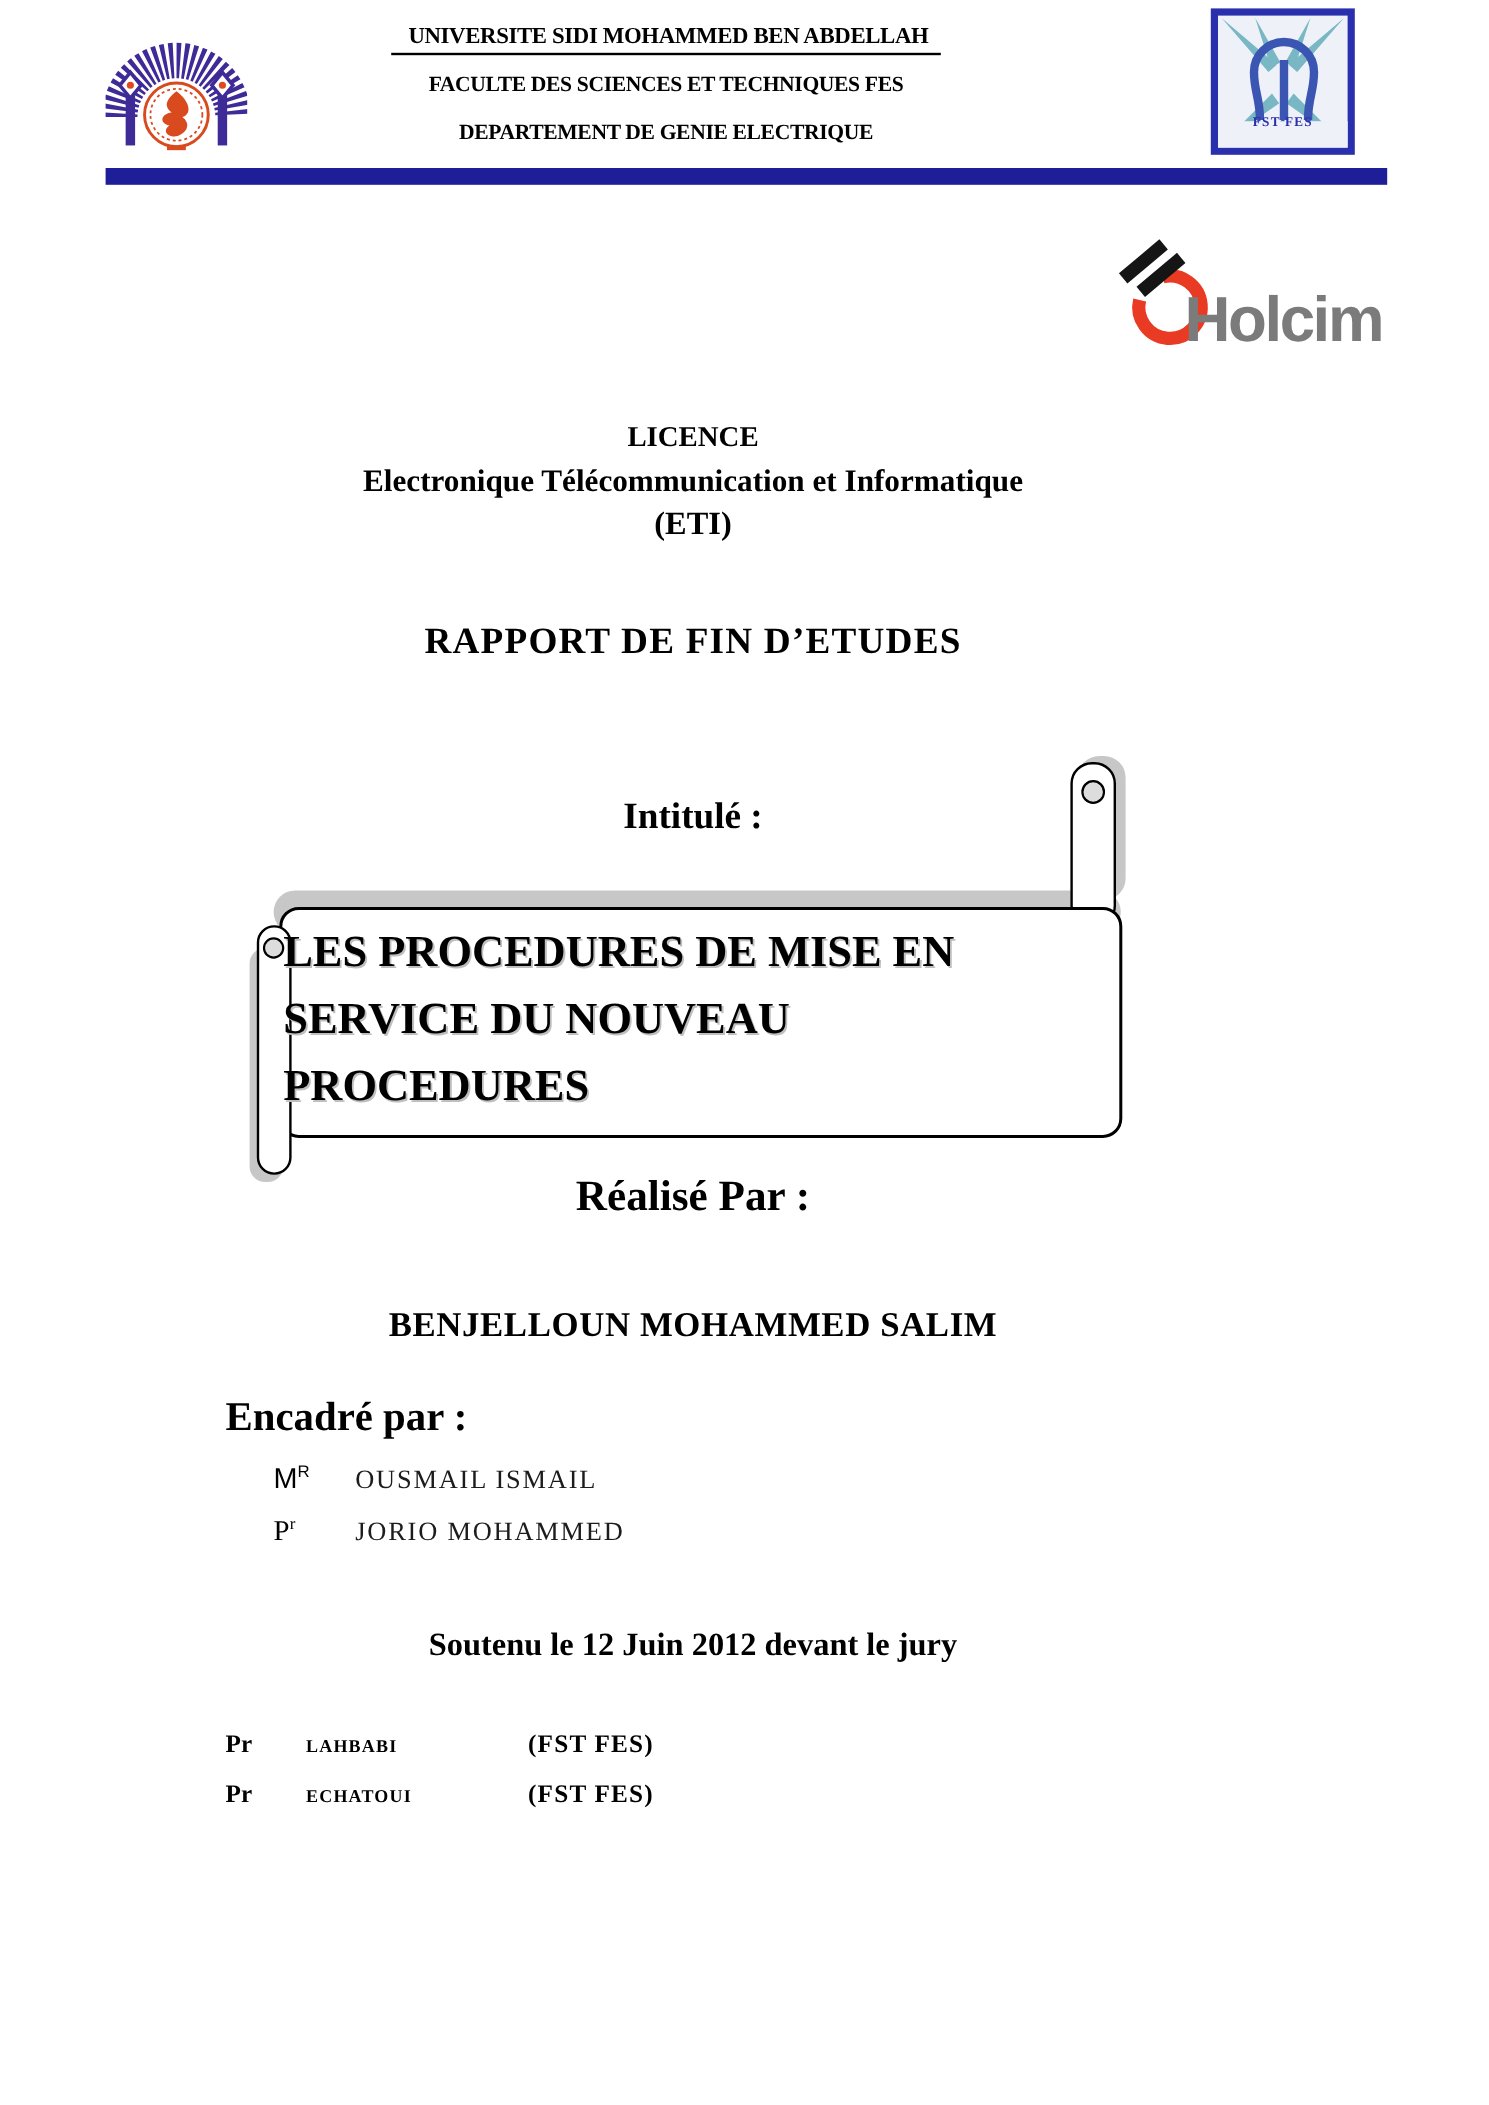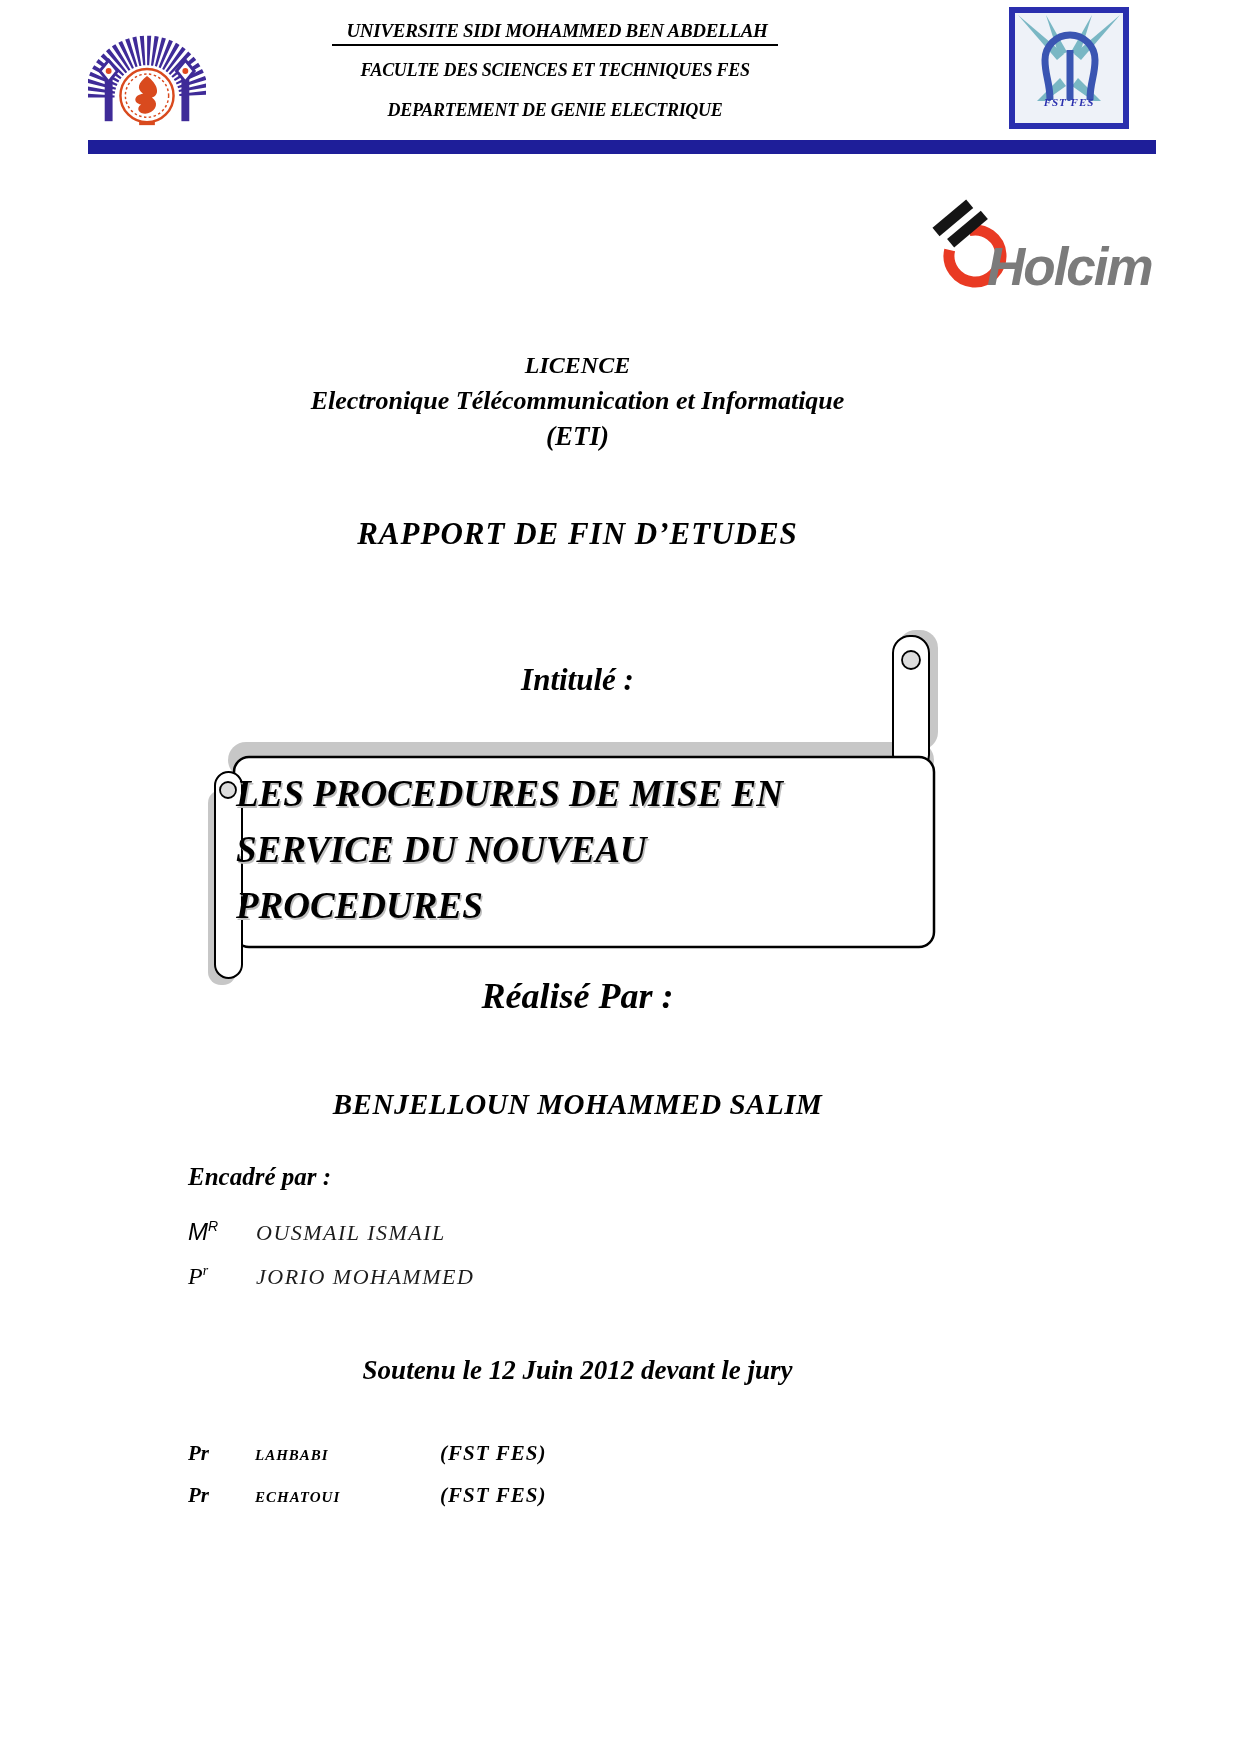--- a/index.html
+++ b/index.html
@@ -3,21 +3,20 @@
 <meta charset="utf-8">
 <style>
   html,body{margin:0;padding:0;background:#ffffff;}
   .page{
     position:relative;
     width:1241px;height:1754px;
     background:#ffffff;
     font-family:"Liberation Serif", serif;
     color:#000;
     overflow:hidden;
-    font-style:italic;
   }
   
   .hdr-text{position:absolute;left:230px;top:0;width:650px;text-align:center;}
   .hdr-line{position:absolute;left:0;width:650px;font-weight:bold;letter-spacing:-0.3px;}
   .hdr-line1{top:20px;font-size:19px;}
   .hdr-line1 span{border-bottom:2px solid #000;padding:0 10px 3px 14px;}
   .hdr-line2{top:60px;font-size:18px;}
   .hdr-line3{top:100px;font-size:18px;}
   .uni-logo{position:absolute;left:88px;top:12px;}
   .fst-logo{position:absolute;left:1008px;top:6px;}
@@ -46,25 +45,25 @@
   .author{top:1088px;font-size:29px;font-weight:bold;letter-spacing:0.5px;}
   .soutenu{top:1355px;font-size:27px;font-weight:bold;}
   
   .scroll-svg{position:absolute;left:198px;top:622px;}
   .scroll-title{
     position:absolute;left:236px;top:766px;width:696px;text-align:left;
     font-size:37px;font-weight:bold;line-height:56px;
     text-shadow:1.5px 1.5px 0 #bfbfbf;
   }
   
-  .encadre{position:absolute;left:188px;top:1163px;font-size:25px;font-weight:bold;}
+  .encadre{position:absolute;left:188px;top:1163px;font-size:34px;font-weight:bold;}
   .sup-row{position:absolute;left:188px;display:flex;align-items:baseline;}
   .sup-row1{top:1218px;}
   .sup-row2{top:1263px;}
-  .sup-title{width:68px;font-size:24px;}
+  .sup-title{width:68px;font-size:24px;margin-left:40px;}
   .sup-title.sans{font-family:"Liberation Sans",sans-serif;}
   .sup-title sup{font-size:14px;}
   .sup-name{font-size:22px;letter-spacing:1.5px;color:#1c1c1c;}
   .jury-row{position:absolute;left:188px;display:flex;align-items:baseline;font-weight:bold;}
   .jury-row1{top:1441px;}
   .jury-row2{top:1483px;}
   .jury-title{width:67px;font-size:21px;}
   .jury-name{width:185px;font-size:15px;letter-spacing:1px;}
   .jury-aff{font-size:21px;letter-spacing:1px;}
 </style>

